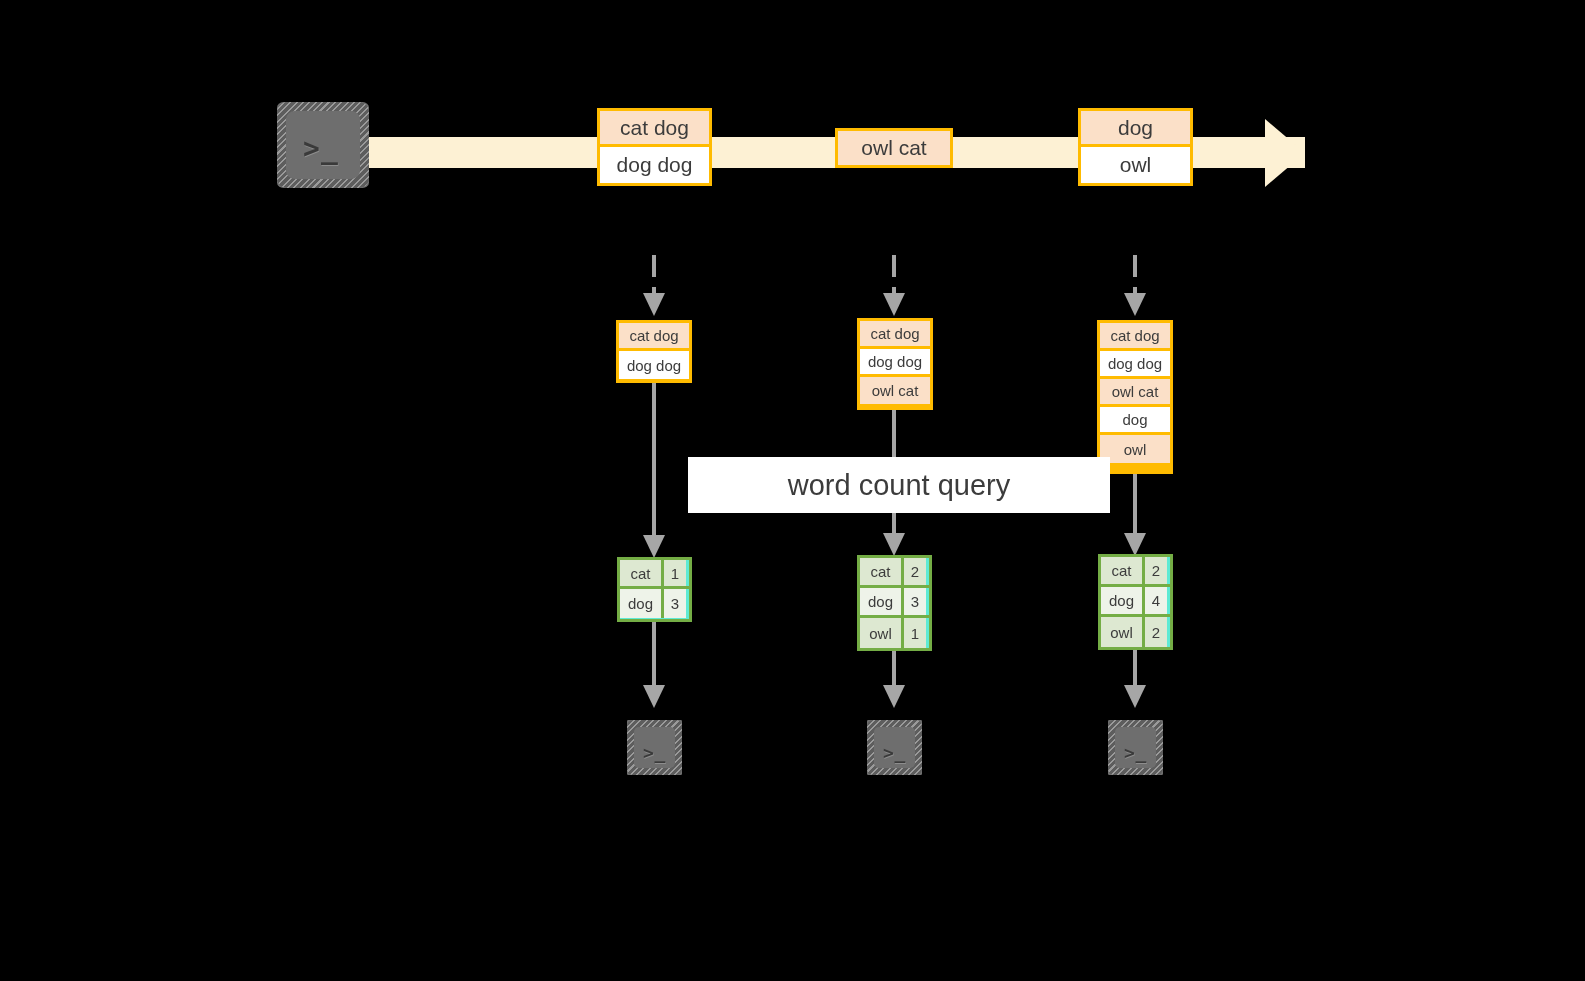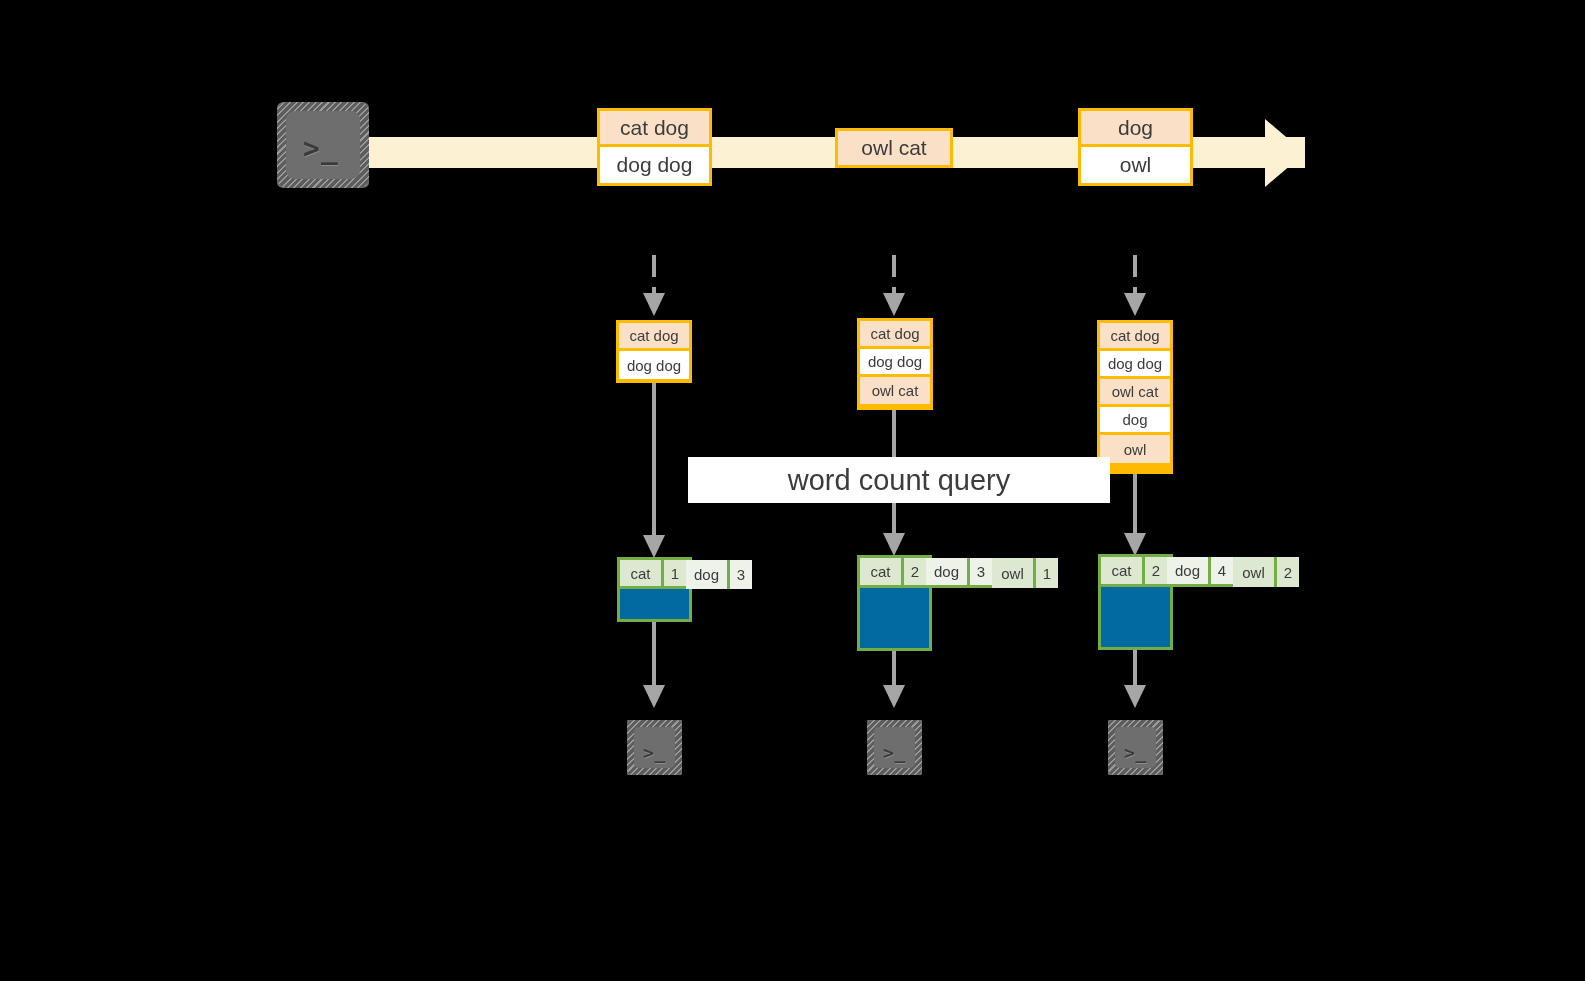--- a/index.html
+++ b/index.html
@@ -89,23 +89,23 @@
     border-bottom: 3px solid #ffbb00;
   }
   .rec-row:last-child { border-bottom: none; }
   .rec-row.dark { background: #fbe0c8; }
 
   
   .res {
     position: absolute;
     box-sizing: border-box;
     border: 3px solid #74ad45;
-    background: #0369a1;
-    display: flex;
-    flex-direction: row;
+    background: #5eead4;
+    display: flex;
+    flex-direction: column;
   }
   .res-row {
     display: flex;
     border-bottom: 3px solid #74ad45;
     box-sizing: border-box;
   }
   .res-row:last-child { border-bottom: none; }
   .res-word, .res-count {
     box-sizing: border-box;
     display: flex;
@@ -279,15 +279,15 @@
 
   <div class="vline" style="left:1133px; top:650px; height:41px;"></div>
   <div class="vhead" style="left:1124px; top:685px;"></div>
 
   <div class="term" style="left:1099px; top:711px; width:73px; height:73px;">
     <div class="term-hatch"></div>
     <div class="term-inner" style="left:7px; top:7px; right:7px; bottom:7px;"></div>
     <div class="term-glyph" style="left:16px; top:24px; font-size:18px;">&gt;_</div>
   </div>
 
-  <div class="query-label" style="left:688px; top:457px; width:422px; height:46px; font-size:29px;">word count query</div>
+  <div class="query-label" style="left:688px; top:457px; width:422px; height:56px; font-size:29px;">word count query</div>
 
 </div>
 
 </body></html>

